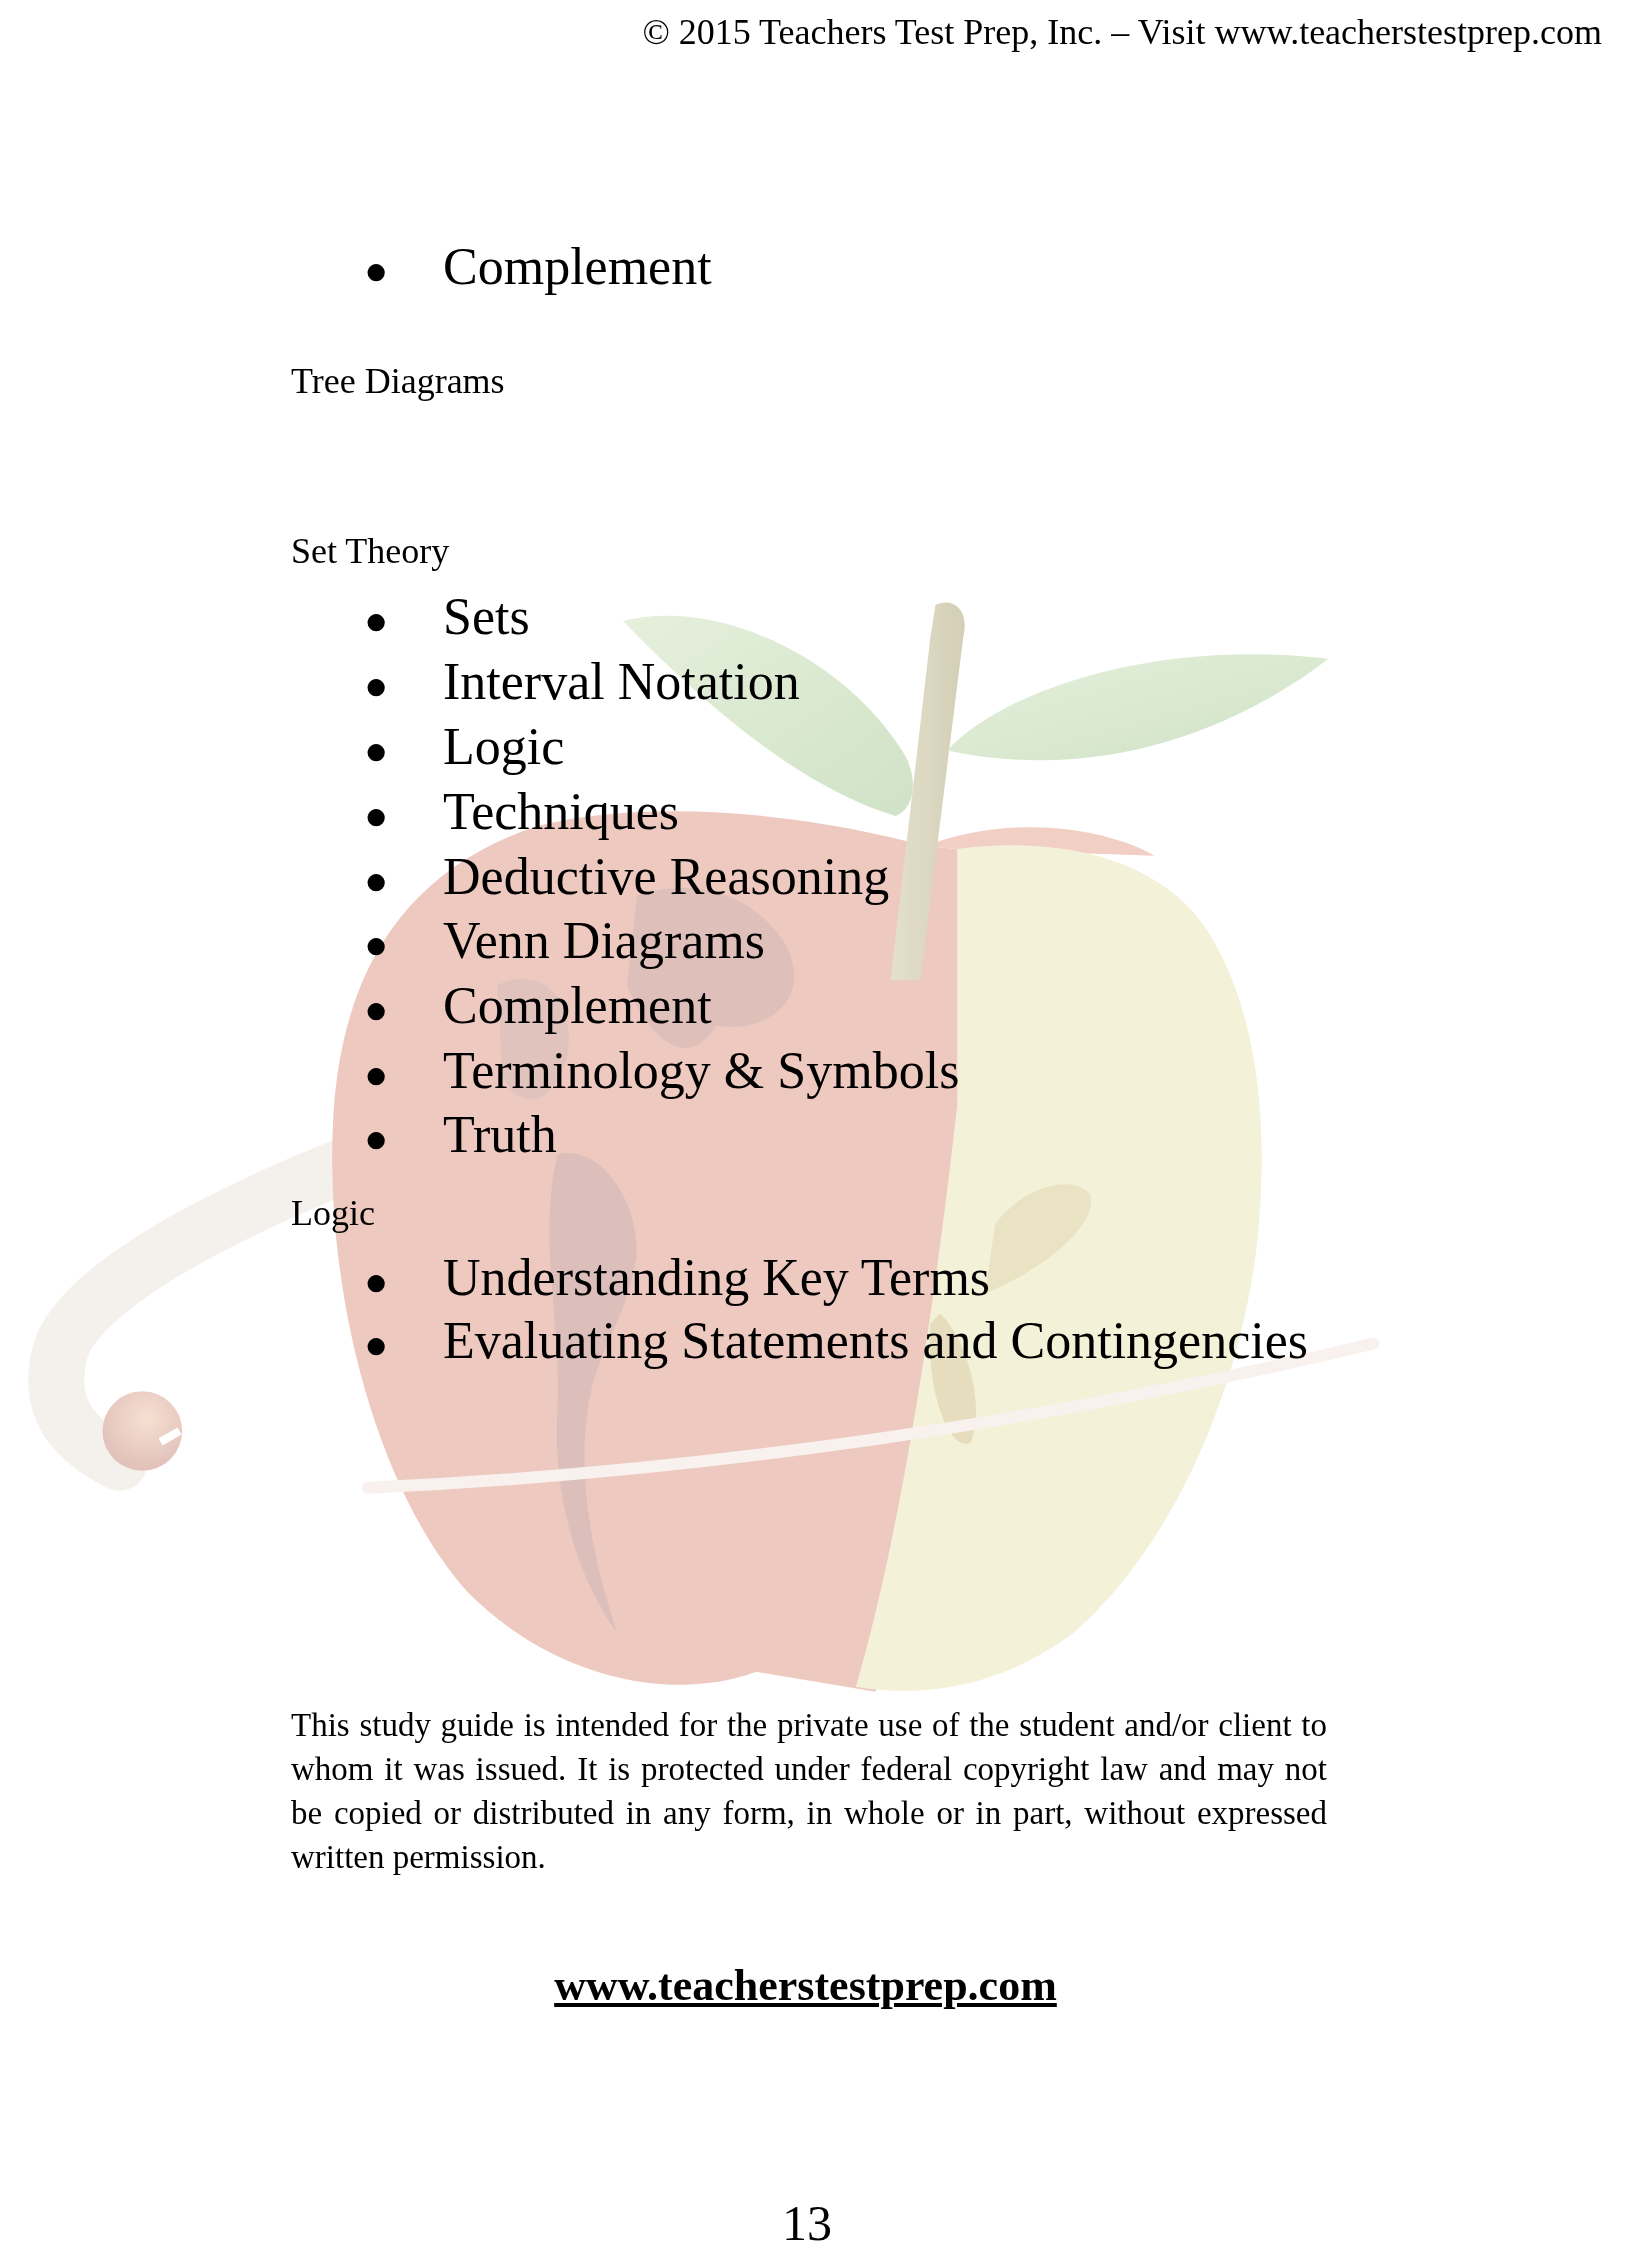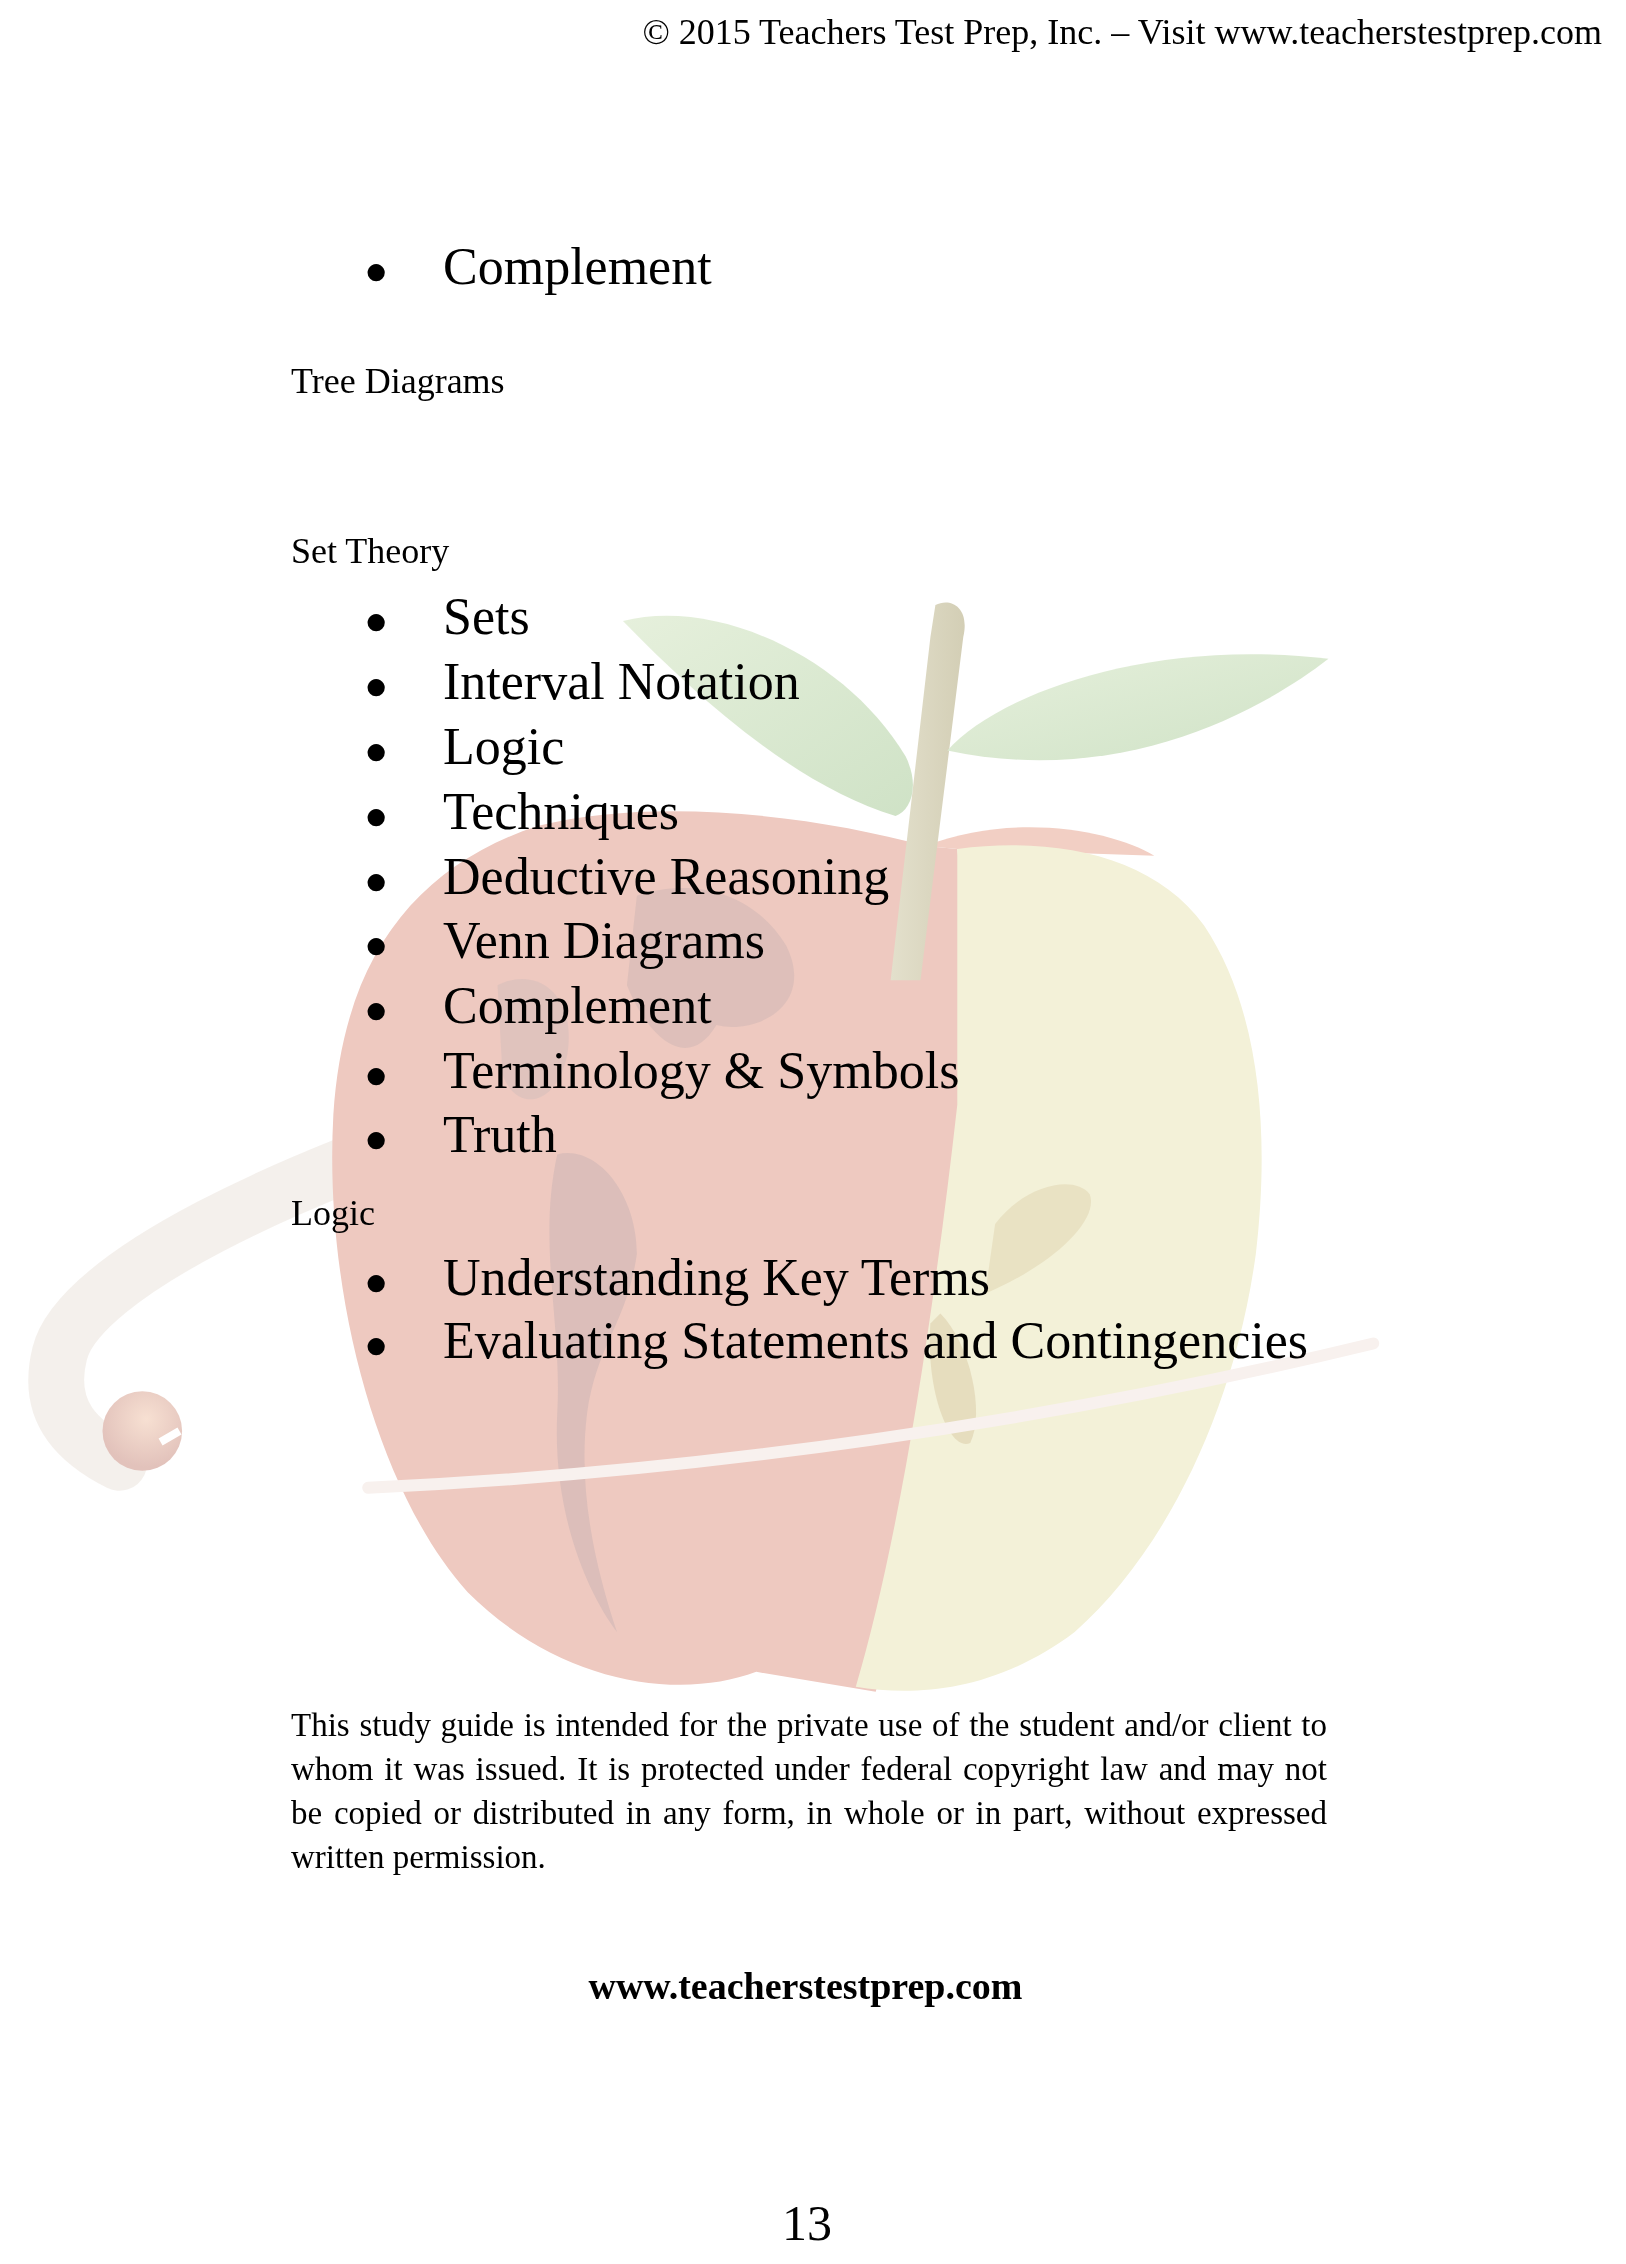--- a/index.html
+++ b/index.html
@@ -13,21 +13,21 @@
   .heading { position: absolute; left: 291px; font-size: 36px; line-height: 60px; white-space: nowrap; }
   .item { position: absolute; left: 364px; font-size: 52px; line-height: 60px; white-space: nowrap; }
   .item .bullet { display: inline-block; width: 79px; font-size: 40px; vertical-align: top; position: relative; top: 4px; }
   .item .txt { display: inline-block; }
   .copyright { position: absolute; left: 0; width: 1627px; top: 1588px; text-align: center;
                font-size: 46px; line-height: 56px; white-space: nowrap; }
   .copyright span { position: relative; left: 1px; }
   .notice { position: absolute; left: 291px; width: 1036px; top: 1703px; font-size: 33px;
             line-height: 44px; text-align: justify; }
   .site { position: absolute; left: 0; width: 1627px; top: 1959px; text-align: center;
-          font-size: 38px; font-weight: bold; line-height: 54px; }
+          font-size: 44px; font-weight: bold; line-height: 54px; text-decoration: underline; }
   .site span { position: relative; left: -8px; }
   .pageno { position: absolute; left: 0; width: 1612px; top: 2193px; text-align: center;
             font-size: 50px; line-height: 60px; }
   .pageno span { position: relative; left: 1px; }
 </style>
 </head>
 <body>
 
 <svg class="watermark" viewBox="0 0 1635 2276" xmlns="http://www.w3.org/2000/svg">
   <defs>

